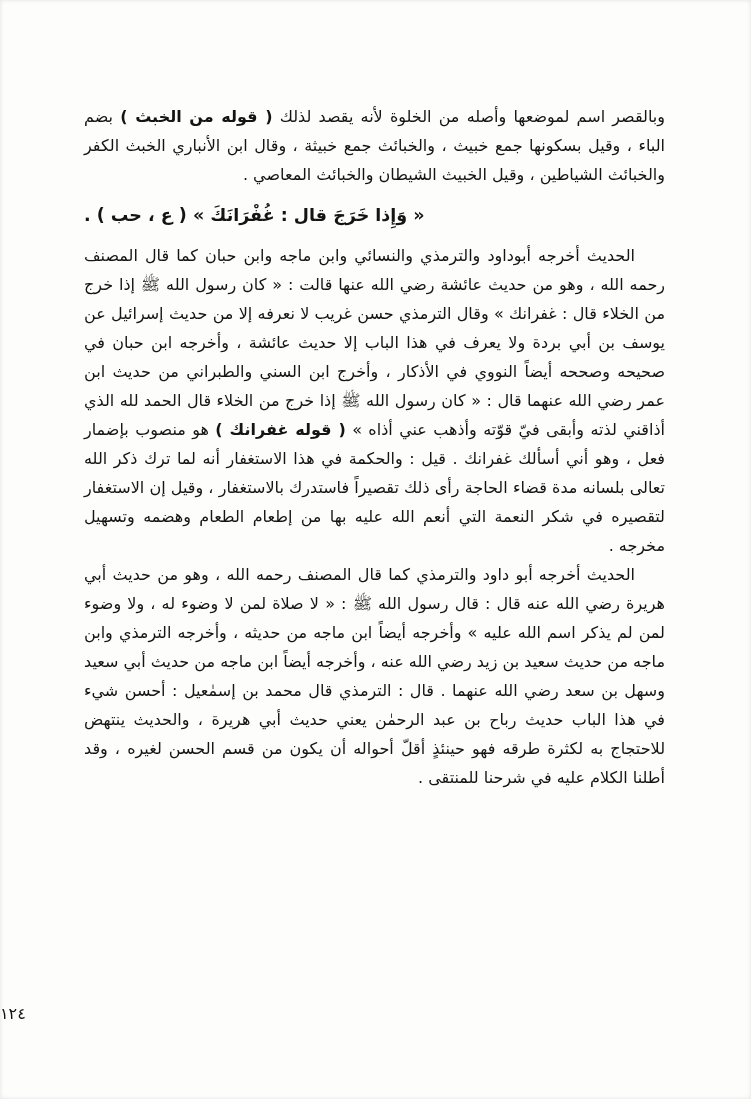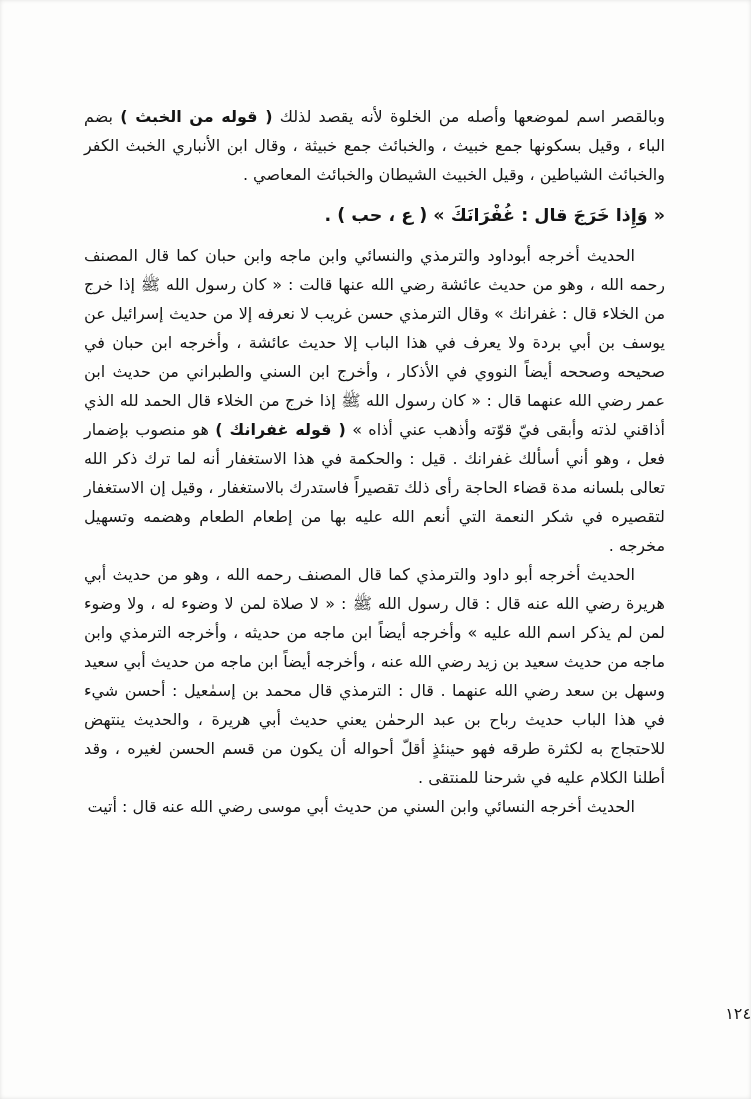--- a/index.html
+++ b/index.html
@@ -33,55 +33,54 @@
     padding: 0;
   }
   p.para.indent {
     text-indent: 30px;
   }
   .heading {
     font-weight: bold;
     font-size: 17.5px;
     line-height: 30px;
     margin: 11px 0 11px 0;
-    text-align: right;
+    text-align: left;
   }
   .heading.justified {
     text-align: justify;
     text-indent: 16px;
     font-size: 18px;
     line-height: 34px;
   }
   b.inline-bold {
     font-weight: bold;
   }
   .page-number {
     position: absolute;
     bottom: 76px;
     left: 0;
     right: 0;
-    text-align: right;
+    text-align: left;
     font-size: 16px;
     direction: rtl;
   }
 </style>
 </head>
 <body>
 
 <div class="page">
   <div class="content">
 
     <p class="para"><span>وبالقصر اسم لموضعها وأصله من الخلوة لأنه يقصد لذلك </span><b class="inline-bold">( قوله من الخبث )</b><span> بضم الباء ، وقيل بسكونها جمع خبيث ، والخبائث جمع خبيثة ، وقال ابن الأنباري الخبث الكفر والخبائث الشياطين ، وقيل الخبيث الشيطان والخبائث المعاصي .</span></p>
 
     <div class="heading">« وَإِذا خَرَجَ قال : غُفْرَانَكَ » ( ع ، حب ) .</div>
 
     <p class="para indent"><span>الحديث أخرجه أبوداود والترمذي والنسائي وابن ماجه وابن حبان كما قال المصنف رحمه الله ، وهو من حديث عائشة رضي الله عنها قالت : « كان رسول الله ﷺ إذا خرج من الخلاء قال : غفرانك » وقال الترمذي حسن غريب لا نعرفه إلا من حديث إسرائيل عن يوسف بن أبي بردة ولا يعرف في هذا الباب إلا حديث عائشة ، وأخرجه ابن حبان في صحيحه وصححه أيضاً النووي في الأذكار ، وأخرج ابن السني والطبراني من حديث ابن عمر رضي الله عنهما قال : « كان رسول الله ﷺ إذا خرج من الخلاء قال الحمد لله الذي أذاقني لذته وأبقى فيّ قوّته وأذهب عني أذاه » </span><b class="inline-bold">( قوله غفرانك )</b><span> هو منصوب بإضمار فعل ، وهو أني أسألك غفرانك . قيل : والحكمة في هذا الاستغفار أنه لما ترك ذكر الله تعالى بلسانه مدة قضاء الحاجة رأى ذلك تقصيراً فاستدرك بالاستغفار ، وقيل إن الاستغفار لتقصيره في شكر النعمة التي أنعم الله عليه بها من إطعام الطعام وهضمه وتسهيل مخرجه .</span></p>
 
 
     <p class="para indent">الحديث أخرجه أبو داود والترمذي كما قال المصنف رحمه الله ، وهو من حديث أبي هريرة رضي الله عنه قال : قال رسول الله ﷺ : « لا صلاة لمن لا وضوء له ، ولا وضوء لمن لم يذكر اسم الله عليه » وأخرجه أيضاً ابن ماجه من حديثه ، وأخرجه الترمذي وابن ماجه من حديث سعيد بن زيد رضي الله عنه ، وأخرجه أيضاً ابن ماجه من حديث أبي سعيد وسهل بن سعد رضي الله عنهما . قال : الترمذي قال محمد بن إسمٰعيل : أحسن شيء في هذا الباب حديث رباح بن عبد الرحمٰن يعني حديث أبي هريرة ، والحديث ينتهض للاحتجاج به لكثرة طرقه فهو حينئذٍ أقلّ أحواله أن يكون من قسم الحسن لغيره ، وقد أطلنا الكلام عليه في شرحنا للمنتقى .</p>
 
 
-    <p class="para indent">الحديث أخرجه النسائي وابن السني من حديث أبي موسى رضي الله عنه قال : أتيت</p>
 
   </div>
 
   <div class="page-number">١٢٤</div>
 </div>
 
 </body></html>

